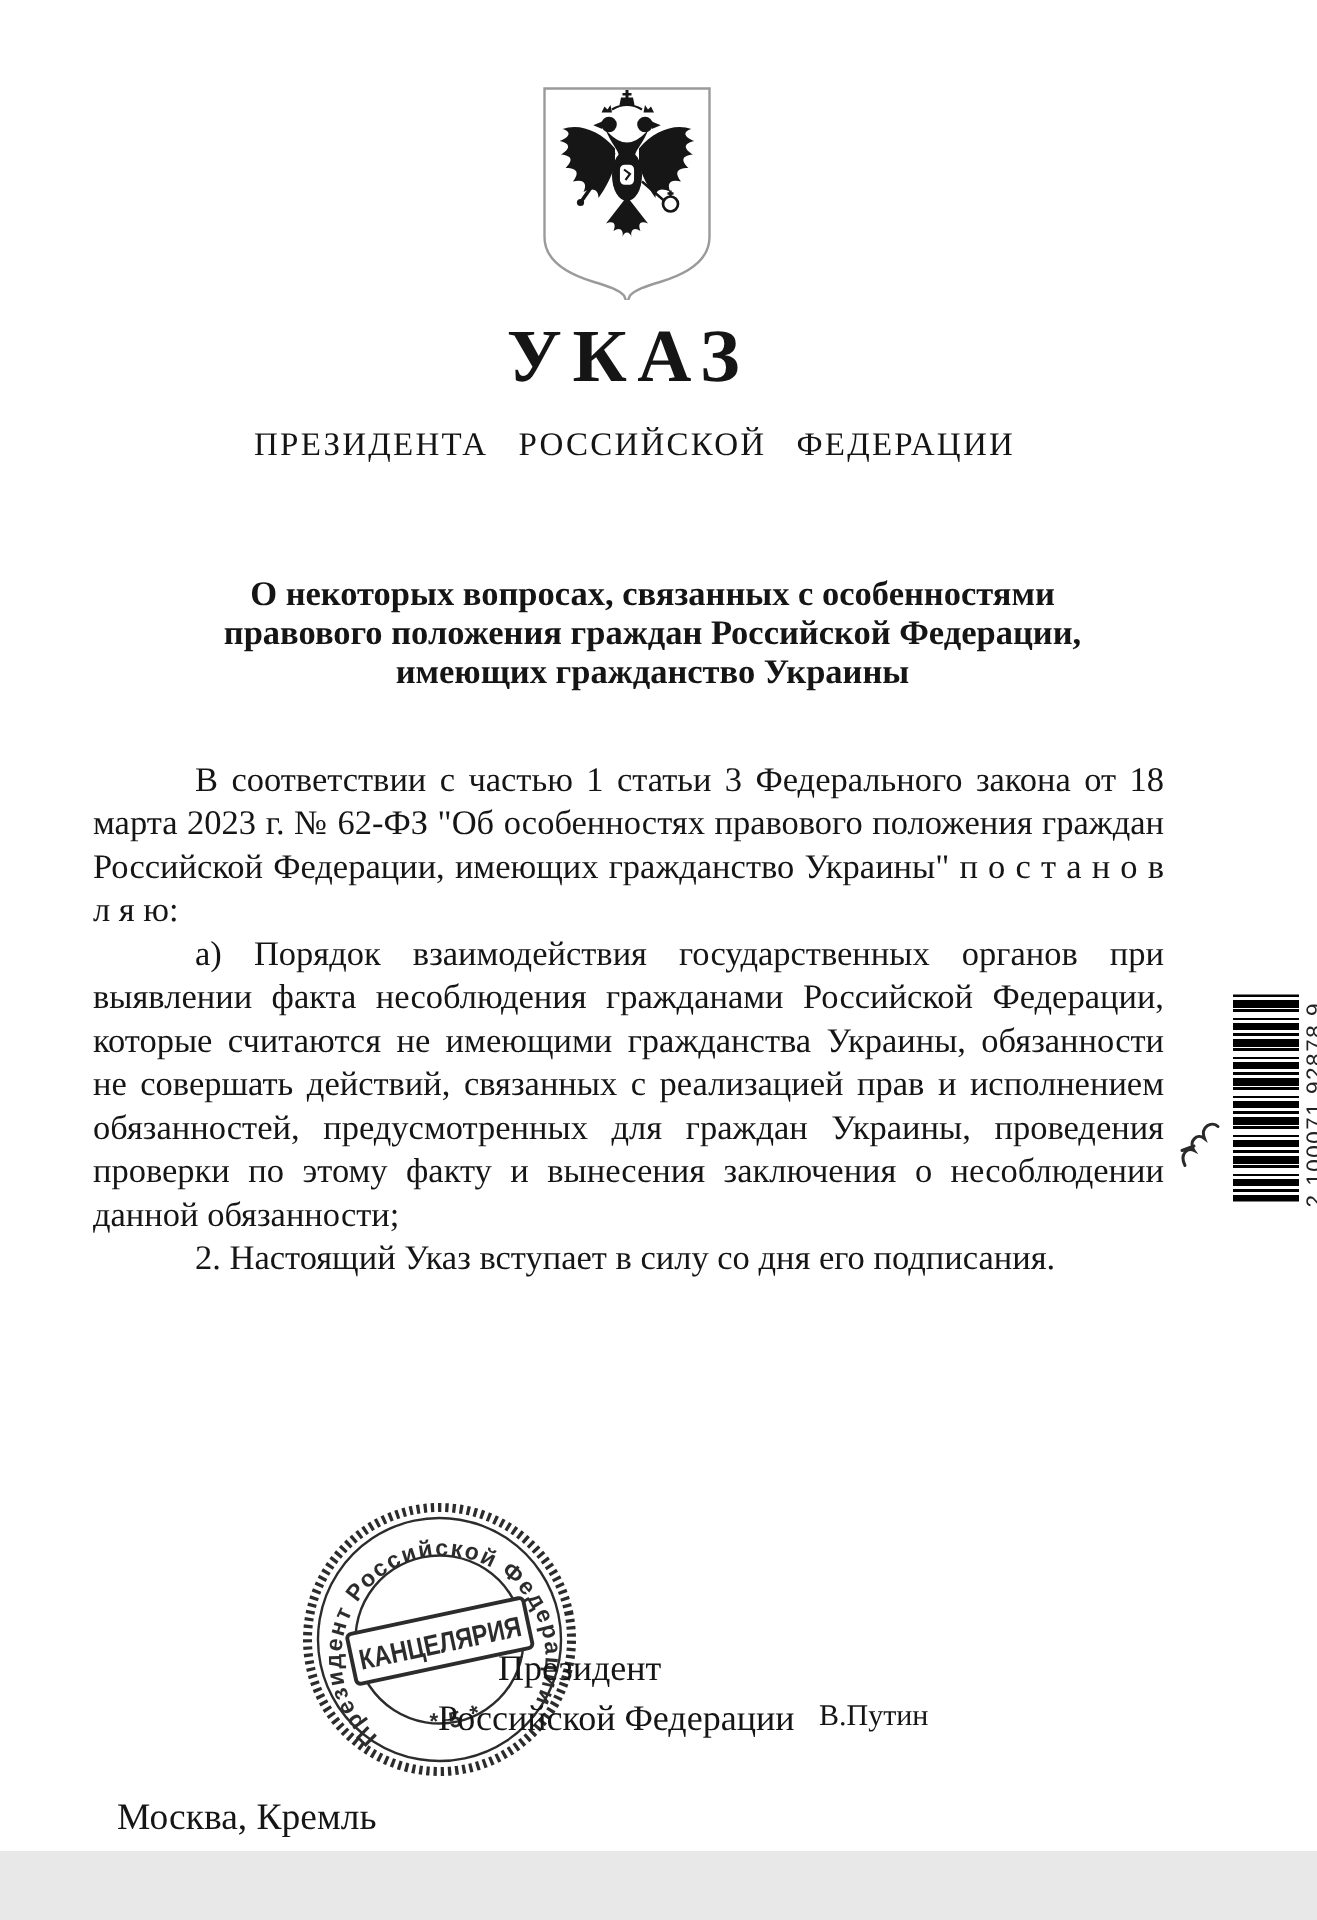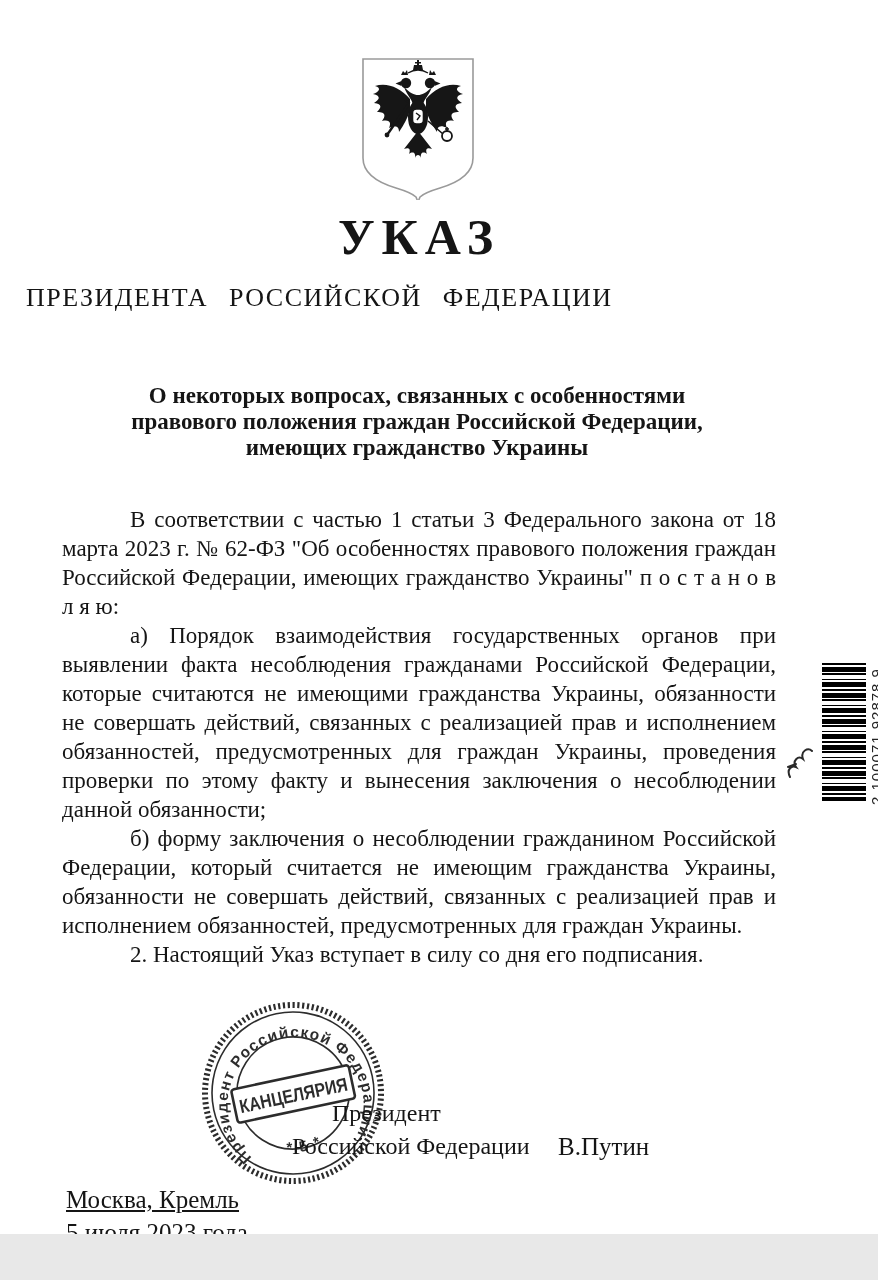--- a/index.html
+++ b/index.html
@@ -9,25 +9,25 @@
     overflow:hidden;margin:0 auto;
   }
   
   .emblem{position:absolute;left:358px;top:55px;width:120px;height:145px;}
   
   .doc-title{
     position:absolute;left:62px;top:208px;width:714px;text-align:center;
     font-size:50px;font-weight:bold;letter-spacing:7px;
   }
   .doc-subtitle{
-    position:absolute;left:26px;top:283px;width:758px;text-align:left;
-    font-size:26px;letter-spacing:1.5px;word-spacing:13px;
+    position:absolute;left:44px;top:283px;width:758px;text-align:center;
+    font-size:22px;letter-spacing:1.5px;word-spacing:13px;
   }
   .doc-subject{
-    position:absolute;left:60px;top:383px;width:714px;text-align:center;
+    position:absolute;left:78px;top:383px;width:714px;text-align:center;
     font-size:23px;font-weight:bold;line-height:26px;white-space:pre-line;
   }
   
   .doc-body{
     position:absolute;left:62px;top:489px;width:714px;
     font-size:23px;line-height:29px;text-align:justify;margin-top:16px;
   }
   .doc-body p{margin:0;text-indent:68px;}
   
   .barcode{position:absolute;left:782px;top:655px;width:96px;height:160px;}
@@ -44,24 +44,24 @@
     font-family:"Liberation Sans","DejaVu Sans",sans-serif;
     font-size:15px;letter-spacing:1px;white-space:nowrap;color:#222;
   }
   .pen-mark{position:absolute;left:0;top:82px;}
   
   .stamp{position:absolute;left:185px;top:993px;width:216px;height:204px;opacity:.92;}
   .stamp text{font-family:"Liberation Sans","DejaVu Sans",sans-serif;fill:#1b1b1b;}
   
   .sig-line1{position:absolute;left:332px;top:1100px;font-size:24px;}
   .sig-line2{position:absolute;left:292px;top:1133px;font-size:24px;}
-  .sig-name{position:absolute;left:558px;top:1133px;font-size:25px;}
+  .sig-name{position:absolute;left:546px;top:1133px;font-size:20px;}
   
   .footer{position:absolute;left:66px;top:1183px;font-size:25px;line-height:33px;}
-  .footer div{margin:0;text-decoration:underline;}
+  .footer div{margin:12px;}
 </style>
 </head>
 <body>
 
 <div class="page">
 
   <svg class="emblem" viewBox="0 0 120 145" xmlns="http://www.w3.org/2000/svg">
     <path d="M5,4 H115 V103 C115,118 102,127 82,133 C72,136 66,138 62,142 L60,147 L58,142
              C54,138 48,136 38,133 C18,127 5,118 5,103 Z" fill="#ffffff" stroke="#9a9a9a" stroke-width="1.6"></path>
     <g fill="#161616" stroke="#161616">
@@ -103,21 +103,20 @@
 
   <div class="doc-title">УКАЗ</div>
   <div class="doc-subtitle">ПРЕЗИДЕНТА  РОССИЙСКОЙ  ФЕДЕРАЦИИ</div>
   <div class="doc-subject">О некоторых вопросах, связанных с особенностями
 правового положения граждан Российской Федерации,
 имеющих гражданство Украины</div>
 
   <div class="doc-body">
     <p>В соответствии с частью 1 статьи 3 Федерального закона от 18 марта 2023 г. № 62-ФЗ "Об особенностях правового положения граждан Российской Федерации, имеющих гражданство Украины" п о с т а н о в л я ю:</p>
     <p>а) Порядок взаимодействия государственных органов при выявлении факта несоблюдения гражданами Российской Федерации, которые считаются не имеющими гражданства Украины, обязанности не совершать действий, связанных с реализацией прав и исполнением обязанностей, предусмотренных для граждан Украины, проведения проверки по этому факту и вынесения заключения о несоблюдении данной обязанности;</p>
-    <p>б) форму заключения о несоблюдении гражданином Российской Федерации, который считается не имеющим гражданства Украины, обязанности не совершать действий, связанных с реализацией прав и исполнением обязанностей, предусмотренных для граждан Украины.</p>
     <p>2. Настоящий Указ вступает в силу со дня его подписания.</p>
   </div>
 
   <div class="barcode">
     <svg class="pen-mark" width="38" height="46" viewBox="0 0 38 46">
       <path d="M8,40 C4,32 10,28 14,30 C10,24 16,18 21,22 C18,14 26,10 30,14 M6,30 l8,-3" fill="none" stroke="#2a2a2a" stroke-width="2" stroke-linecap="round"></path>
     </svg>
     <div class="barcode-bars"></div>
     <div class="barcode-digits">2 100071 92878 9</div>
   </div>

